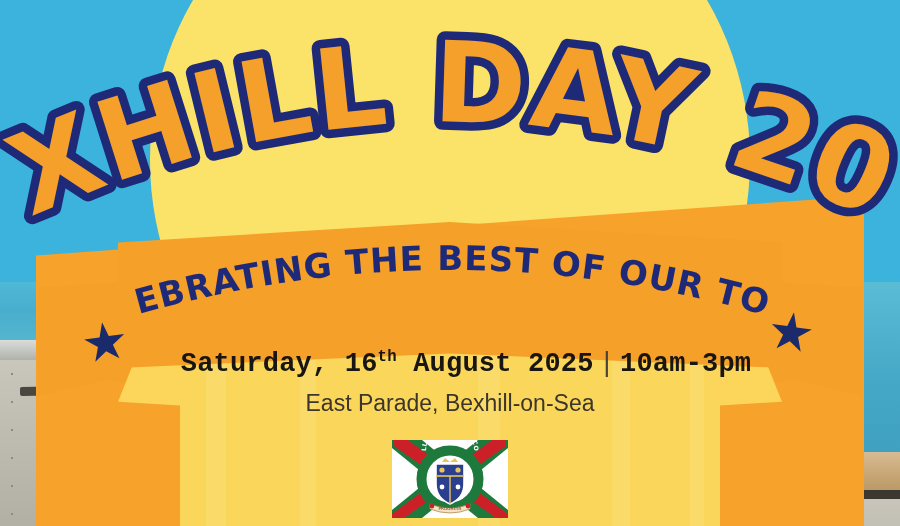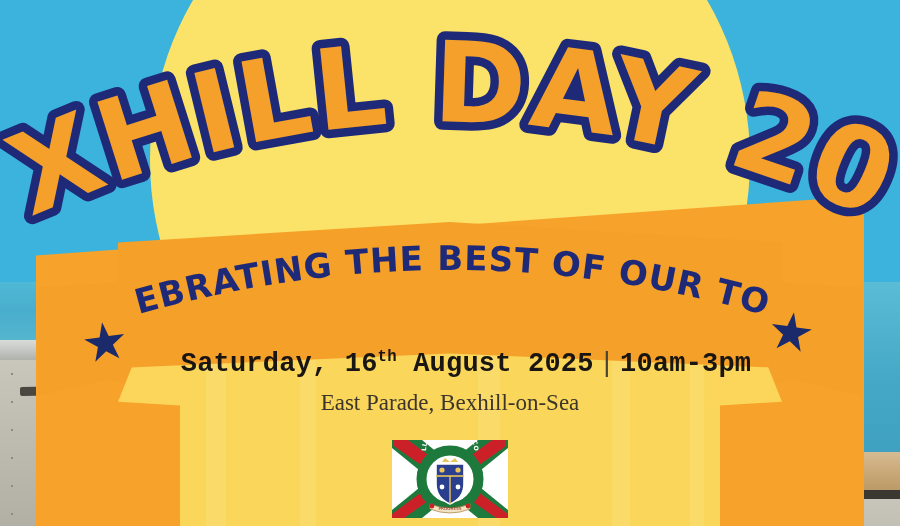--- a/index.html
+++ b/index.html
@@ -90,21 +90,21 @@
   .sub-text{fill:#1E2A78;font-family:"DejaVu Sans", sans-serif;
     font-weight:bold;font-size:34px;letter-spacing:1px;}
 
   
   #date-line{left:16px;top:348px;width:900px;text-align:center;
     font-family:Liberation Mono, monospace;font-weight:bold;
     font-size:27px;color:#181512;letter-spacing:.2px;white-space:nowrap;}
   #date-line sup{font-size:.58em;vertical-align:super;}
   #sep{color:#4a4338;font-weight:normal;margin:0 5px;}
   #venue-line{left:0;top:390px;width:900px;text-align:center;
-    font-family:Liberation Serif, serif;font-size:23px;color:#3b352c;}
+    font-family:Liberation Sans, sans-serif;font-size:23px;color:#3b352c;}
 
   
   #crest{left:392px;top:440px;width:116px;height:78px;background:#ffffff;}
 </style>
 </head>
 <body>
 
 <div id="poster">
 
   <div class="layer" id="sky"></div>

